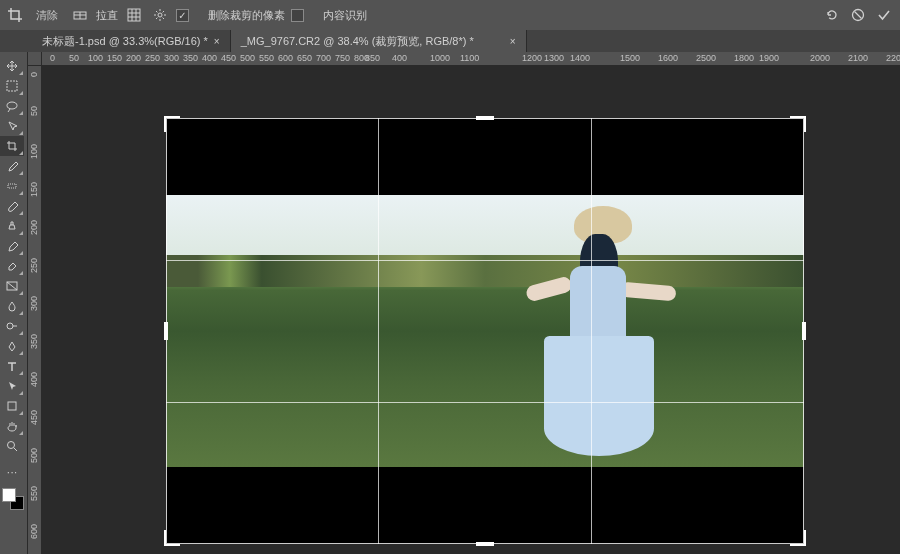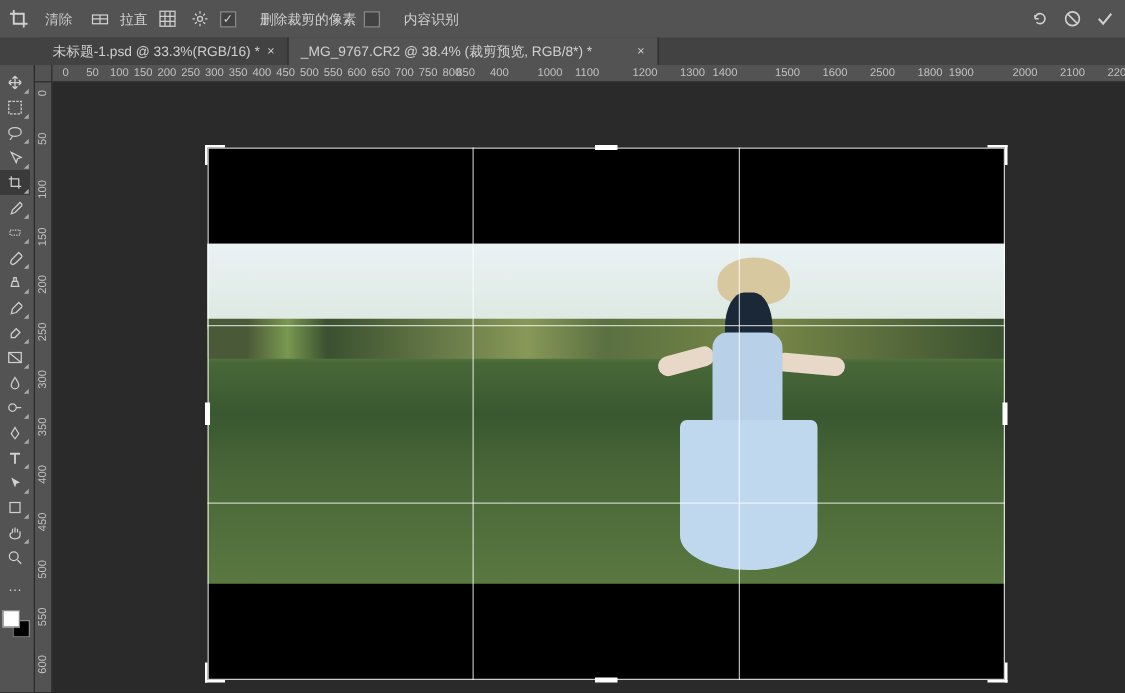--- a/index.html
+++ b/index.html
@@ -610,21 +610,21 @@
       <span style="left:217px">550</span>
       <span style="left:236px">600</span>
       <span style="left:255px">650</span>
       <span style="left:274px">700</span>
       <span style="left:293px">750</span>
       <span style="left:312px">800</span>
       <span style="left:323px">850</span>
       <span style="left:350px">400</span>
       <span style="left:388px">1000</span>
       <span style="left:418px">1100</span>
-      <span style="left:464px">1200</span>
+      <span style="left:480px">1200</span>
       <span style="left:502px">1300</span>
       <span style="left:528px">1400</span>
       <span style="left:578px">1500</span>
       <span style="left:616px">1600</span>
       <span style="left:654px">2500</span>
       <span style="left:692px">1800</span>
       <span style="left:717px">1900</span>
       <span style="left:768px">2000</span>
       <span style="left:806px">2100</span>
       <span style="left:844px">2200</span>

